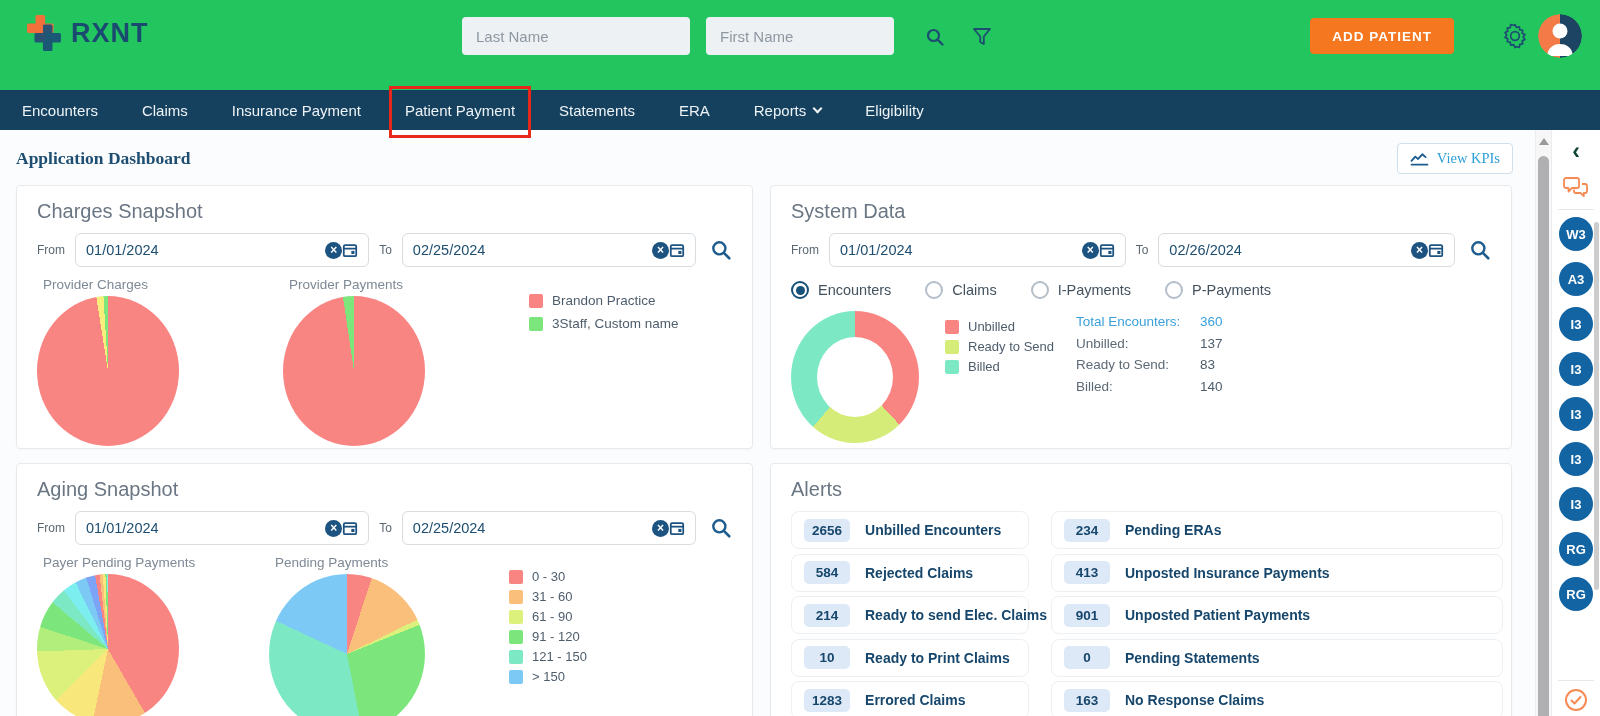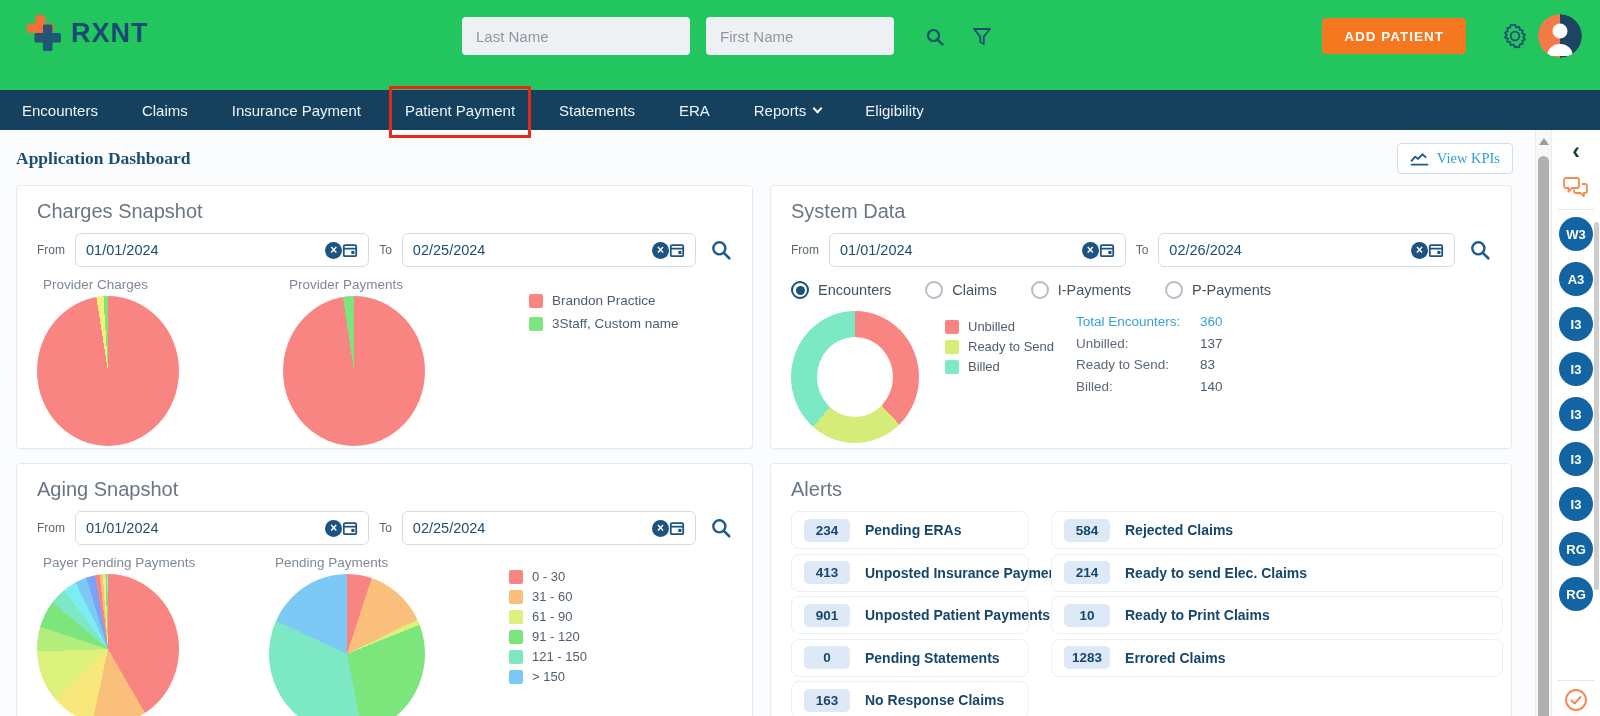--- a/index.html
+++ b/index.html
@@ -11,21 +11,21 @@
   .logo { position:absolute; left:26px; top:15px; display:flex; align-items:center; gap:9px; cursor:pointer; }
   .logo-text { font-size:27px; font-weight:800; color:#1b4a70; letter-spacing:1px; }
   .hdr-input { position:absolute; top:17px; height:38px; background:#eef1f4; border:none; border-radius:4px;
     padding:0 14px; font-size:15px; color:#45505a; font-family:inherit; }
   .hdr-input::placeholder { color:#8d97a1; }
   .inp-last { left:462px; width:228px; }
   .inp-first { left:706px; width:188px; }
   .hdr-ic { position:absolute; top:27px; width:20px; height:20px; color:#1d4e71; cursor:pointer; }
   .hdr-search { left:925px; }
   .hdr-filter { left:972px; }
-  .add-patient { position:absolute; right:134px; top:18px; height:36px; padding:0 22px; background:#f5771f;
+  .add-patient { position:absolute; right:146px; top:18px; height:36px; padding:0 22px; background:#f5771f;
     color:#fff; border:none; border-radius:4px; font-weight:700; font-size:13.5px; letter-spacing:1px;
     font-family:inherit; cursor:pointer; }
   .gear { position:absolute; right:72px; top:23px; width:26px; height:26px; color:#1d4e71; cursor:pointer; }
   .avatar { position:absolute; right:18px; top:14px; width:44px; height:44px; border-radius:50%; cursor:pointer; }
 
   
   .navbar { height:40px; background:#15405e; display:flex; align-items:stretch; position:relative; z-index:5; }
   .nav-item { color:#eef3f6; font-size:15px; padding:11px 22px; cursor:pointer; position:relative;
     display:flex; align-items:center; gap:8px; white-space:nowrap; }
   .chev-down { width:7px; height:7px; border-right:2px solid #eef3f6; border-bottom:2px solid #eef3f6;
@@ -417,20 +417,24 @@
                 <span>&gt; 150</span>
               </div>
             </div>
           </div>
         </section>
 
         <section class="panel h2">
           <div class="panel-title">Alerts</div>
           <div class="alerts-grid">
             <div class="alert-card">
+              <span class="alert-badge">2656</span>
+              <span class="alert-label">Unbilled Encounters</span>
+            </div>
+            <div class="alert-card">
               <span class="alert-badge">234</span>
               <span class="alert-label">Pending ERAs</span>
             </div>
             <div class="alert-card">
               <span class="alert-badge">584</span>
               <span class="alert-label">Rejected Claims</span>
             </div>
             <div class="alert-card">
               <span class="alert-badge">413</span>
               <span class="alert-label">Unposted Insurance Payments</span>

